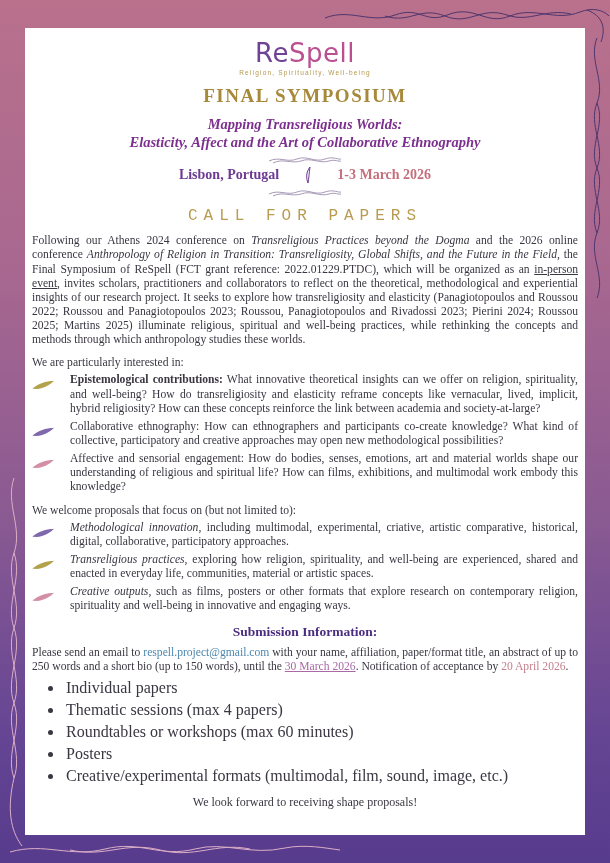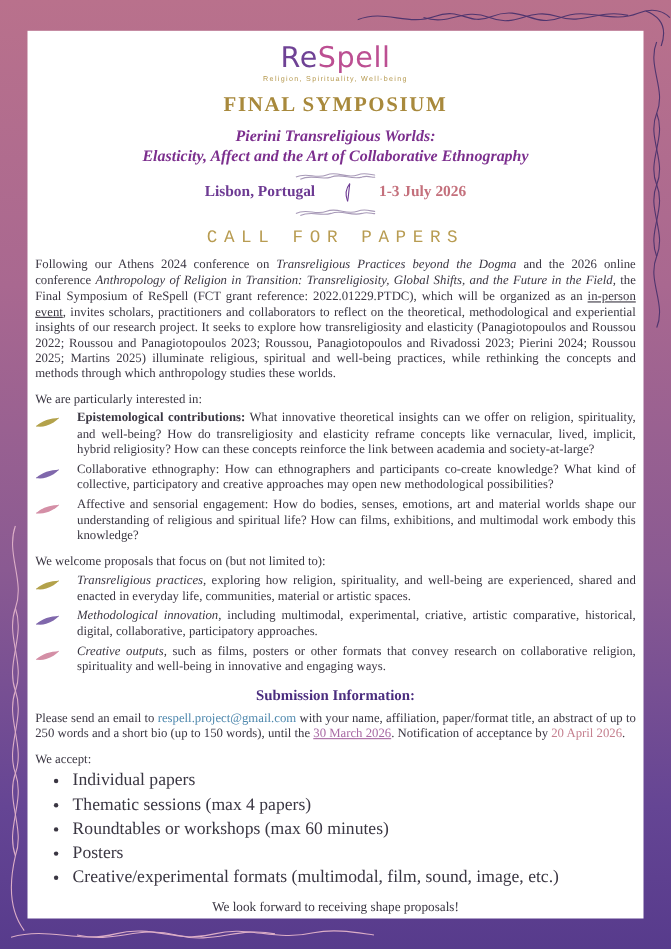--- a/index.html
+++ b/index.html
@@ -78,40 +78,40 @@
     <div class="center logo-line">
       <span class="logo-main">
         <span class="logo-re">Re</span><span class="logo-spell">Spell</span>
       </span>
     </div>
     <div class="center logo-tag">Religion, Spirituality, Well-being</div>
 
     <div class="center final-symposium">FINAL SYMPOSIUM</div>
 
     <div class="center sym-title">
-      <div>Pierini Transreligious Worlds:</div>
+      <div>Mapping Transreligious Worlds:</div>
       <div>Elasticity, Affect and the Art of Collaborative Ethnography</div>
     </div>
 
     <svg class="squiggle" width="76" height="9" viewBox="0 0 76 9">
       <g fill="none" stroke="#a89ab8" stroke-width="1">
         <path d="M2,6 C12,1 20,8 30,4 C40,0 48,8 58,4 C66,1 72,5 74,4"></path>
         <path d="M6,8 C16,3 24,9 34,6 C44,2 52,9 62,6 C68,4 72,7 74,6"></path>
       </g>
     </svg>
 
     <div class="loc-row">
       <span class="loc">Lisbon, Portugal</span>
       <svg width="10" height="18" viewBox="0 0 10 18">
         <g fill="none" stroke="#6d3a93" stroke-width="1">
           <path d="M7,1 C3,6 3,12 5,17"></path>
           <path d="M7,1 C6,7 6,12 5,17"></path>
         </g>
       </svg>
-      <span class="dates">1-3 July 2026</span>
+      <span class="dates">1-3 March 2026</span>
     </div>
 
     <svg class="squiggle" width="76" height="9" viewBox="0 0 76 9">
       <g fill="none" stroke="#a89ab8" stroke-width="1">
         <path d="M2,6 C12,1 20,8 30,4 C40,0 48,8 58,4 C66,1 72,5 74,4"></path>
         <path d="M6,8 C16,3 24,9 34,6 C44,2 52,9 62,6 C68,4 72,7 74,6"></path>
       </g>
     </svg>
 
     <div class="center call">CALL FOR PAPERS</div>
@@ -144,51 +144,50 @@
             <path fill="currentColor" d="M21.5,1 C14,1 6,3.5 0.8,8.5 C3.5,9.2 7,9 10,8 C15,6.5 19,4 21.5,1 Z"></path>
             <path fill="none" stroke="currentColor" stroke-width=".7" d="M0.8,8.5 C8,7 16,4 21.5,1"></path>
           </svg>
       </span>
       <span class="b-text"><span>Affective and sensorial engagement: How do bodies, senses, emotions, art and material worlds shape our understanding of religious and spiritual life? How can films, exhibitions, and multimodal work embody this knowledge?</span></span>
     </div>
 
     <div class="lead-line">We welcome proposals that focus on (but not limited to):</div>
 
     <div class="bullet">
+      <span class="f-ico" style="color: rgb(128, 104, 172);">
+        <svg width="22" height="10" viewBox="0 0 22 10">
+            <path fill="currentColor" d="M21.5,1 C14,1 6,3.5 0.8,8.5 C3.5,9.2 7,9 10,8 C15,6.5 19,4 21.5,1 Z"></path>
+            <path fill="none" stroke="currentColor" stroke-width=".7" d="M0.8,8.5 C8,7 16,4 21.5,1"></path>
+          </svg>
+      </span>
+      <span class="b-text"><span class="s-i">Methodological innovation</span><span>, including multimodal, experimental, criative, artistic comparative, historical, digital, collaborative, participatory approaches.</span></span>
+    </div>
+    <div class="bullet">
       <span class="f-ico" style="color: rgb(179, 162, 75);">
         <svg width="22" height="10" viewBox="0 0 22 10">
             <path fill="currentColor" d="M21.5,1 C14,1 6,3.5 0.8,8.5 C3.5,9.2 7,9 10,8 C15,6.5 19,4 21.5,1 Z"></path>
             <path fill="none" stroke="currentColor" stroke-width=".7" d="M0.8,8.5 C8,7 16,4 21.5,1"></path>
           </svg>
       </span>
       <span class="b-text"><span class="s-i">Transreligious practices</span><span>, exploring how religion, spirituality, and well-being are experienced, shared and enacted in everyday life, communities, material or artistic spaces.</span></span>
     </div>
     <div class="bullet">
-      <span class="f-ico" style="color: rgb(128, 104, 172);">
-        <svg width="22" height="10" viewBox="0 0 22 10">
-            <path fill="currentColor" d="M21.5,1 C14,1 6,3.5 0.8,8.5 C3.5,9.2 7,9 10,8 C15,6.5 19,4 21.5,1 Z"></path>
-            <path fill="none" stroke="currentColor" stroke-width=".7" d="M0.8,8.5 C8,7 16,4 21.5,1"></path>
-          </svg>
-      </span>
-      <span class="b-text"><span class="s-i">Methodological innovation</span><span>, including multimodal, experimental, criative, artistic comparative, historical, digital, collaborative, participatory approaches.</span></span>
-    </div>
-    <div class="bullet">
       <span class="f-ico" style="color: rgb(212, 143, 166);">
         <svg width="22" height="10" viewBox="0 0 22 10">
             <path fill="currentColor" d="M21.5,1 C14,1 6,3.5 0.8,8.5 C3.5,9.2 7,9 10,8 C15,6.5 19,4 21.5,1 Z"></path>
             <path fill="none" stroke="currentColor" stroke-width=".7" d="M0.8,8.5 C8,7 16,4 21.5,1"></path>
           </svg>
       </span>
-      <span class="b-text"><span class="s-i">Creative outputs</span><span>, such as films, posters or other formats that convey research on collaborative religion, spirituality and well-being in innovative and engaging ways.</span></span>
+      <span class="b-text"><span class="s-i">Creative outputs</span><span>, such as films, posters or other formats that explore research on contemporary religion, spirituality and well-being in innovative and engaging ways.</span></span>
     </div>
 
     <div class="center sub-head">Submission Information:</div>
     <div class="para" style="margin-top:6px;"><span>Please send an email to </span><span class="s-link">respell.project@gmail.com</span><span> with your name, affiliation, paper/format title, an abstract of up to 250 words and a short bio (up to 150 words), until the </span><span class="s-du">30 March 2026</span><span>. Notification of acceptance by </span><span class="s-dp">20 April 2026</span><span>.</span></div>
 
-    <div class="lead-line">We accept:</div>
     <ul class="accept-list">
       <li>Individual papers</li>
       <li>Thematic sessions (max 4 papers)</li>
       <li>Roundtables or workshops (max 60 minutes)</li>
       <li>Posters</li>
       <li>Creative/experimental formats (multimodal, film, sound, image, etc.)</li>
     </ul>
 
     <div class="center closing">We look forward to receiving shape proposals!</div>
 

